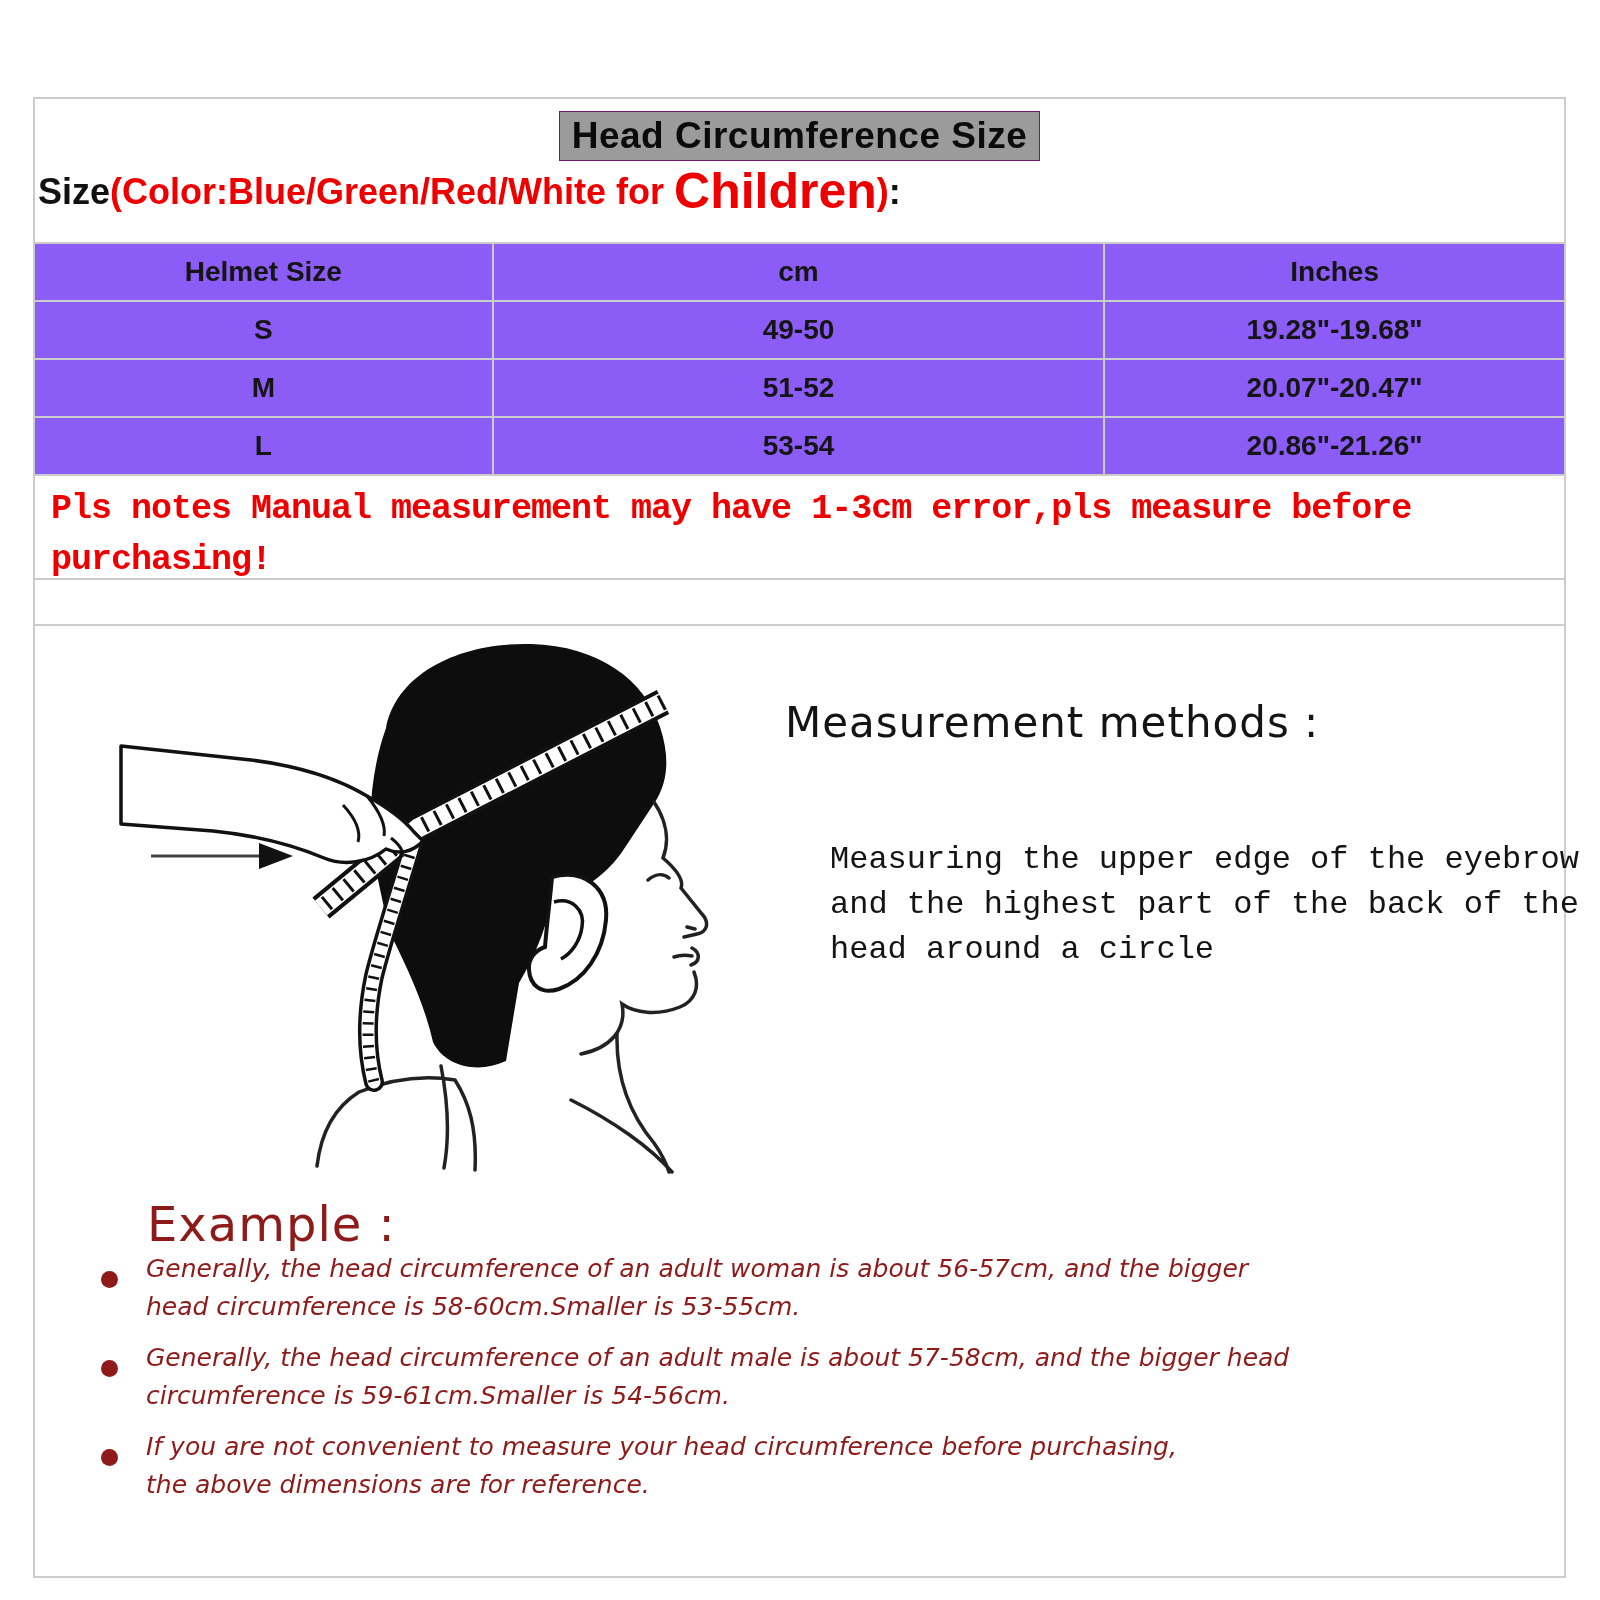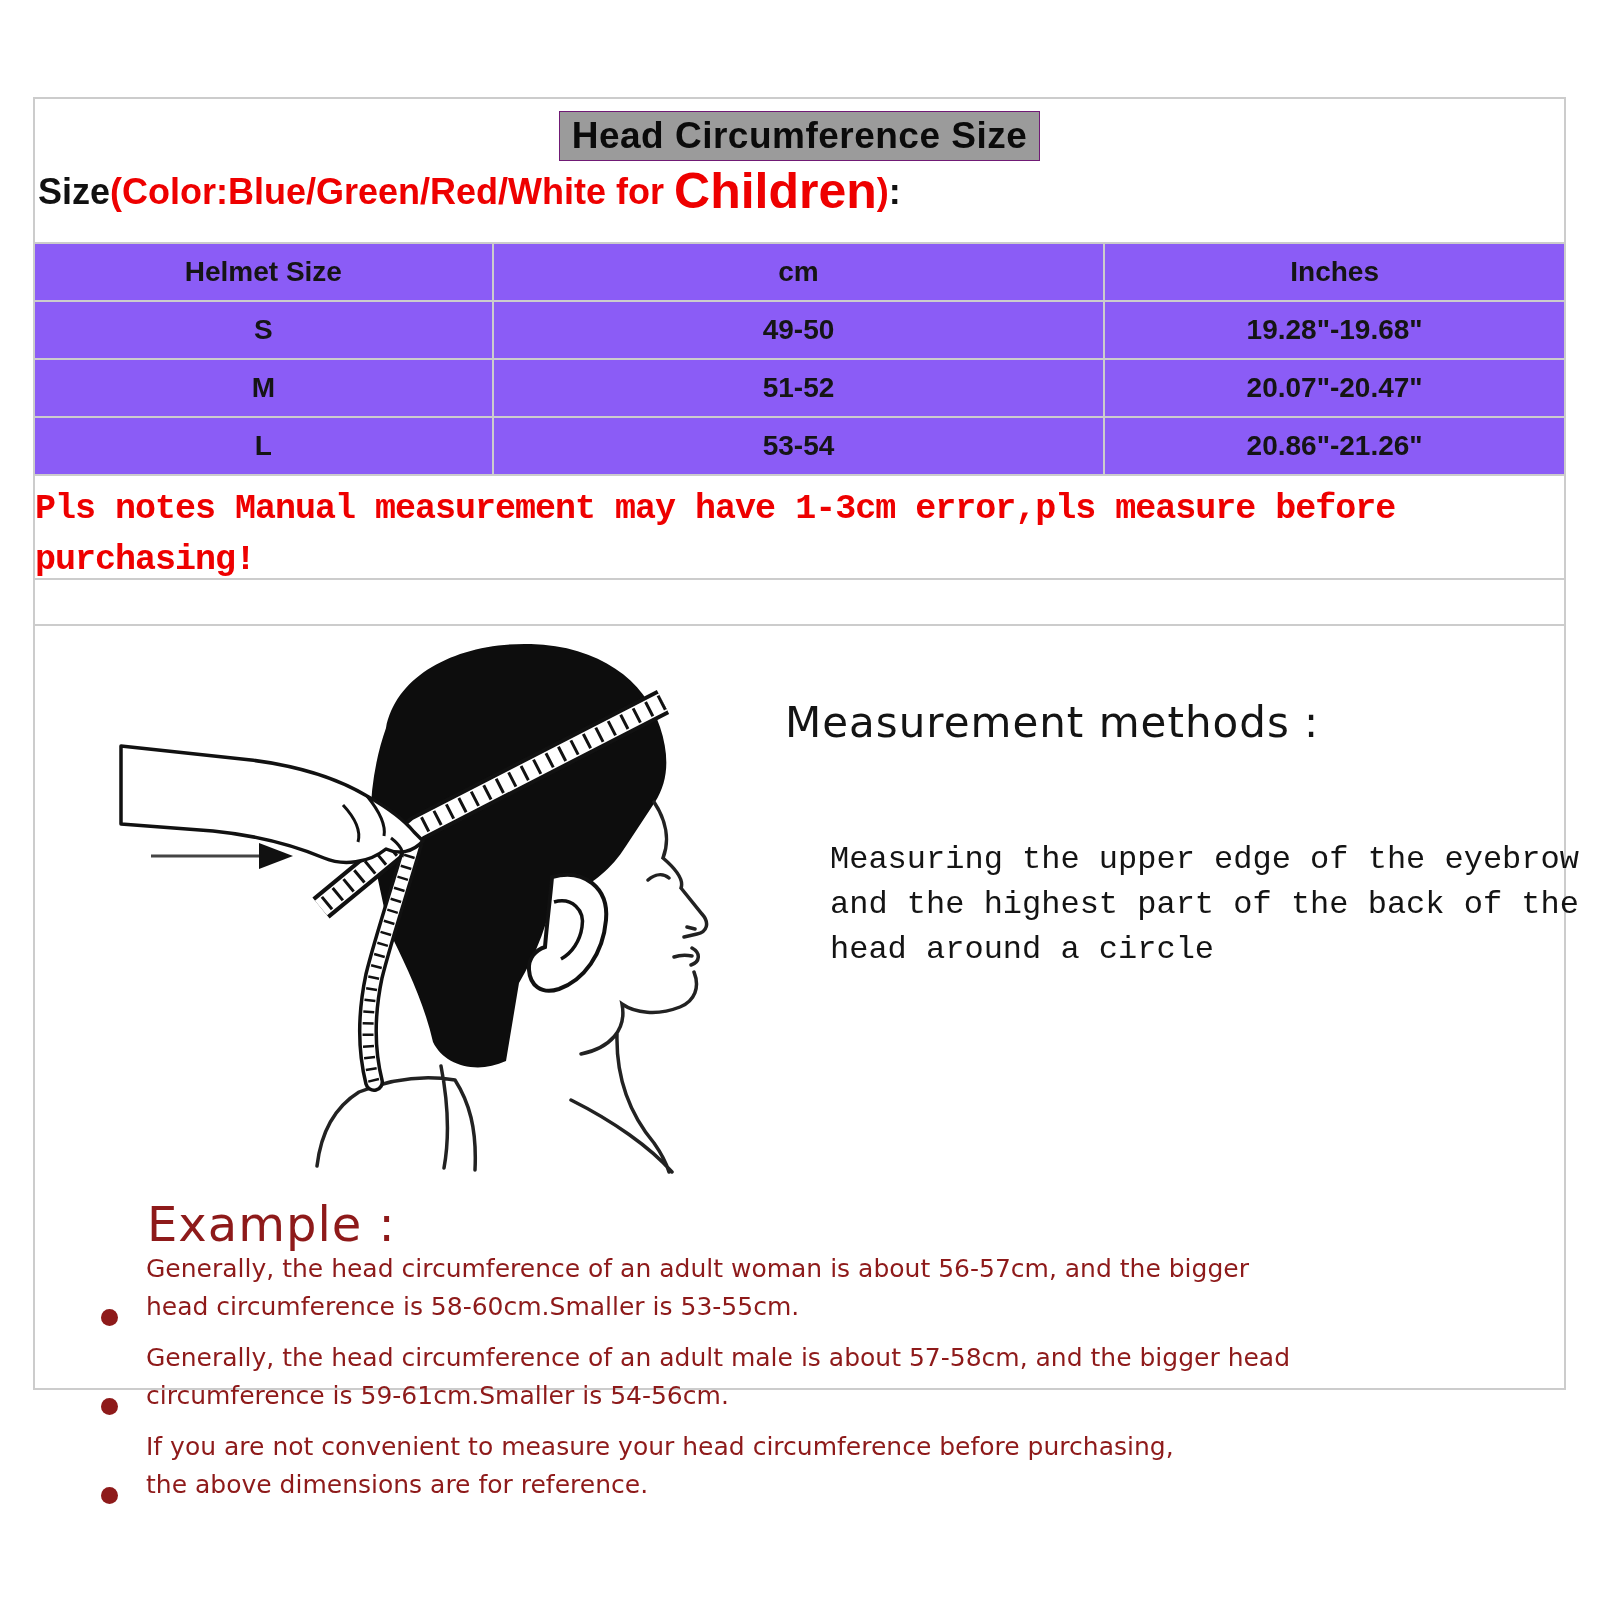--- a/index.html
+++ b/index.html
@@ -28,47 +28,47 @@
   .trow{display:grid;grid-template-columns:30% 40% 30%;height:58px;box-sizing:border-box;border-bottom:2px solid #cccccc;}
   .trow:last-child{border-bottom:2px solid #cccccc;}
   .tcell{
     display:flex;align-items:center;justify-content:center;
     font-size:28px;font-weight:bold;color:#151515;
     border-right:2px solid #cccccc;box-sizing:border-box;background:#8b5cf6;
   }
   .tcell:last-child{border-right:none;}
 
   
-  .note-row{height:104px;padding:8px 4px 0 0;}
+  .note-row{height:104px;padding:8px 4px 0 16px;}
   .note-text{
     font-family:"Liberation Mono",monospace;
     font-size:35px;line-height:1.45;color:#ee0000;font-weight:bold;
     white-space:pre-line;letter-spacing:-1px;
   }
 
   .spacer-row{height:46px;}
 
   
-  .bottom-block{height:762px;}
+  .bottom-block{height:950px;}
   .illustration{position:absolute;left:68px;top:4px;width:640px;height:545px;}
   .mm-heading{
     position:absolute;left:750px;top:72px;
     font-family:"DejaVu Sans",sans-serif;font-size:42px;color:#141414;letter-spacing:1px;
   }
   .mm-body{
     position:absolute;left:795px;top:212px;width:790px;
     font-family:Liberation Mono, monospace;font-size:32px;line-height:1.4;color:#141414;
     white-space:pre-line;
   }
   .example-heading{
     position:absolute;left:112px;top:538px;
     font-family:"DejaVu Sans",sans-serif;font-size:48px;color:#8e1a1a;letter-spacing:1px;margin-top:32px;
   }
   .bullets{position:absolute;left:66px;top:624px;width:1280px;display:flex;flex-direction:column;gap:13px;}
-  .bullet{display:flex;align-items:flex-end;}
+  .bullet{display:flex;align-items:flex-start;font-style:italic;}
   .bullet .dot{
     width:17px;height:17px;border-radius:50%;background:#8e1a1a;flex:0 0 17px;margin-top:21px;margin-right:28px;
   }
   .bullet .btext{
     font-family:"DejaVu Sans",sans-serif;font-size:25px;line-height:38px;color:#8e1a1a;
     white-space:pre-line;font-weight:500;
   }
 </style>
 </head>
 <body>

